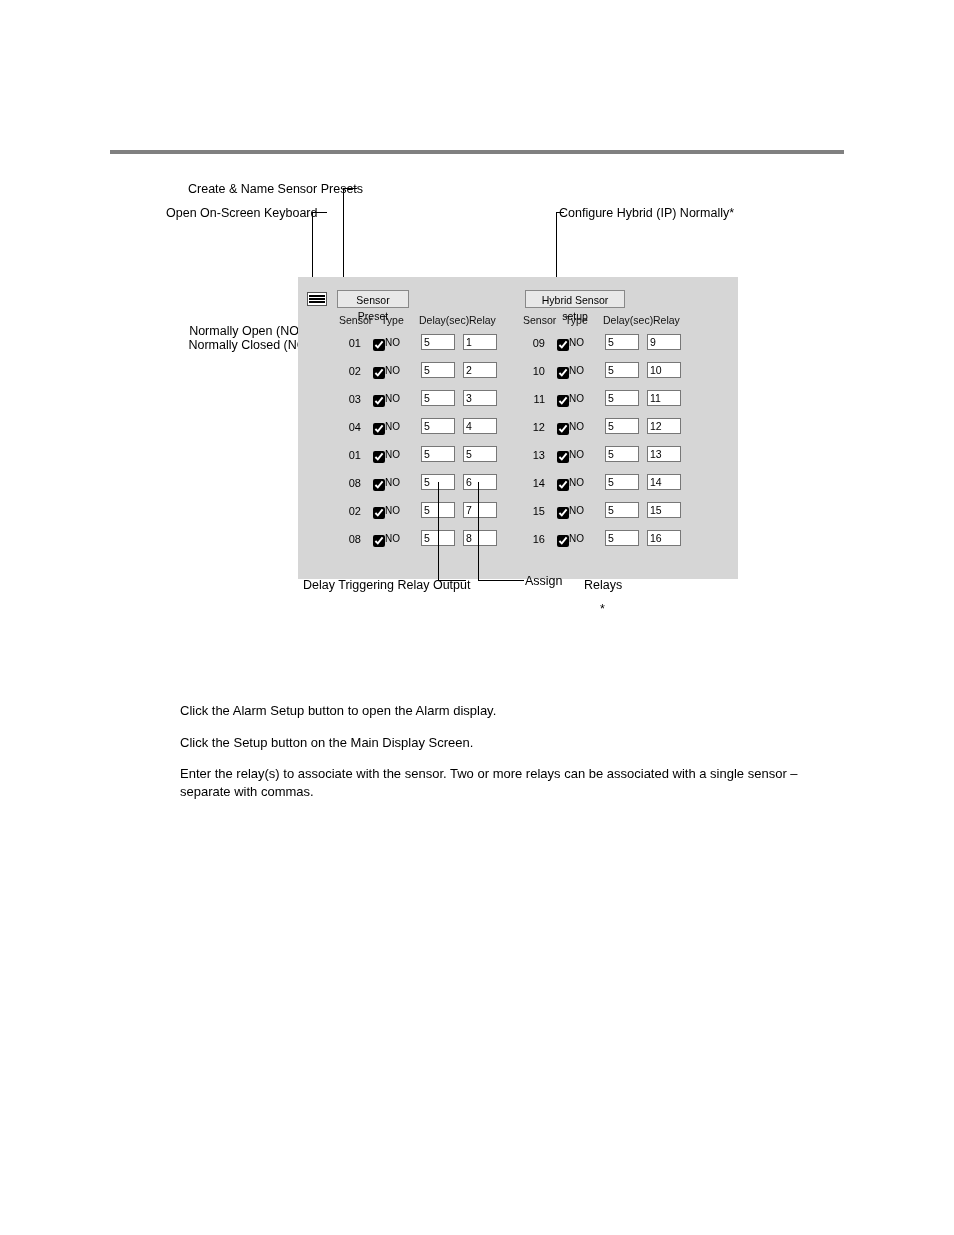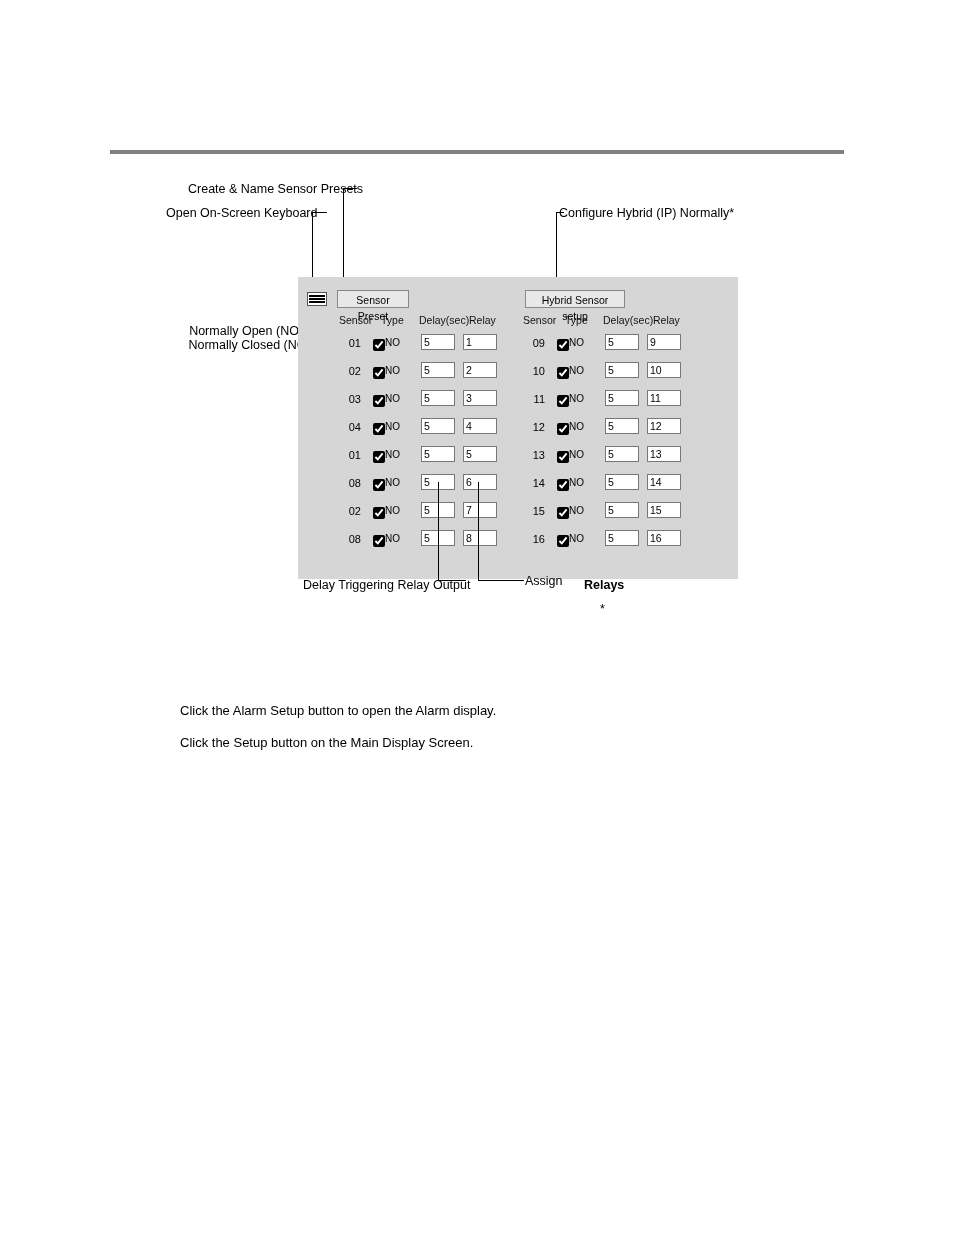--- a/index.html
+++ b/index.html
@@ -321,21 +321,22 @@
     </div>
 
     <div class="b-callout" style="left:155px; top:396px;">Delay Triggering Relay Output</div>
     <div class="line" style="left:290px; top:300px; width:1px; height:98px;"></div>
     <div class="line" style="left:290px; top:398px; width:28px; height:1px;"></div>
 
     <div class="b-callout" style="left:377px; top:392px;">Assign</div>
     <div class="line" style="left:330px; top:300px; width:1px; height:98px;"></div>
     <div class="line" style="left:330px; top:398px; width:46px; height:1px;"></div>
 
-    <div class="b-callout" style="left:436px; top:396px;font-weight:bold;">Relays</div>
+    <div class="b-callout" style="left:436px; top:396px;">Relays</div>
     <div class="b-callout" style="left:452px; top:420px;">*</div>
   </div>
 
   <div class="instructions" id="instructions">
       <p>Click the Alarm Setup button to open the Alarm display.</p>
       <p>Click the Setup button on the Main Display Screen.</p>
+      <p>Enter the relay(s) to associate with the sensor.  Two or more relays can be associated with a single sensor – separate with commas.</p>
     </div>
 </div>
 
 </body></html>

